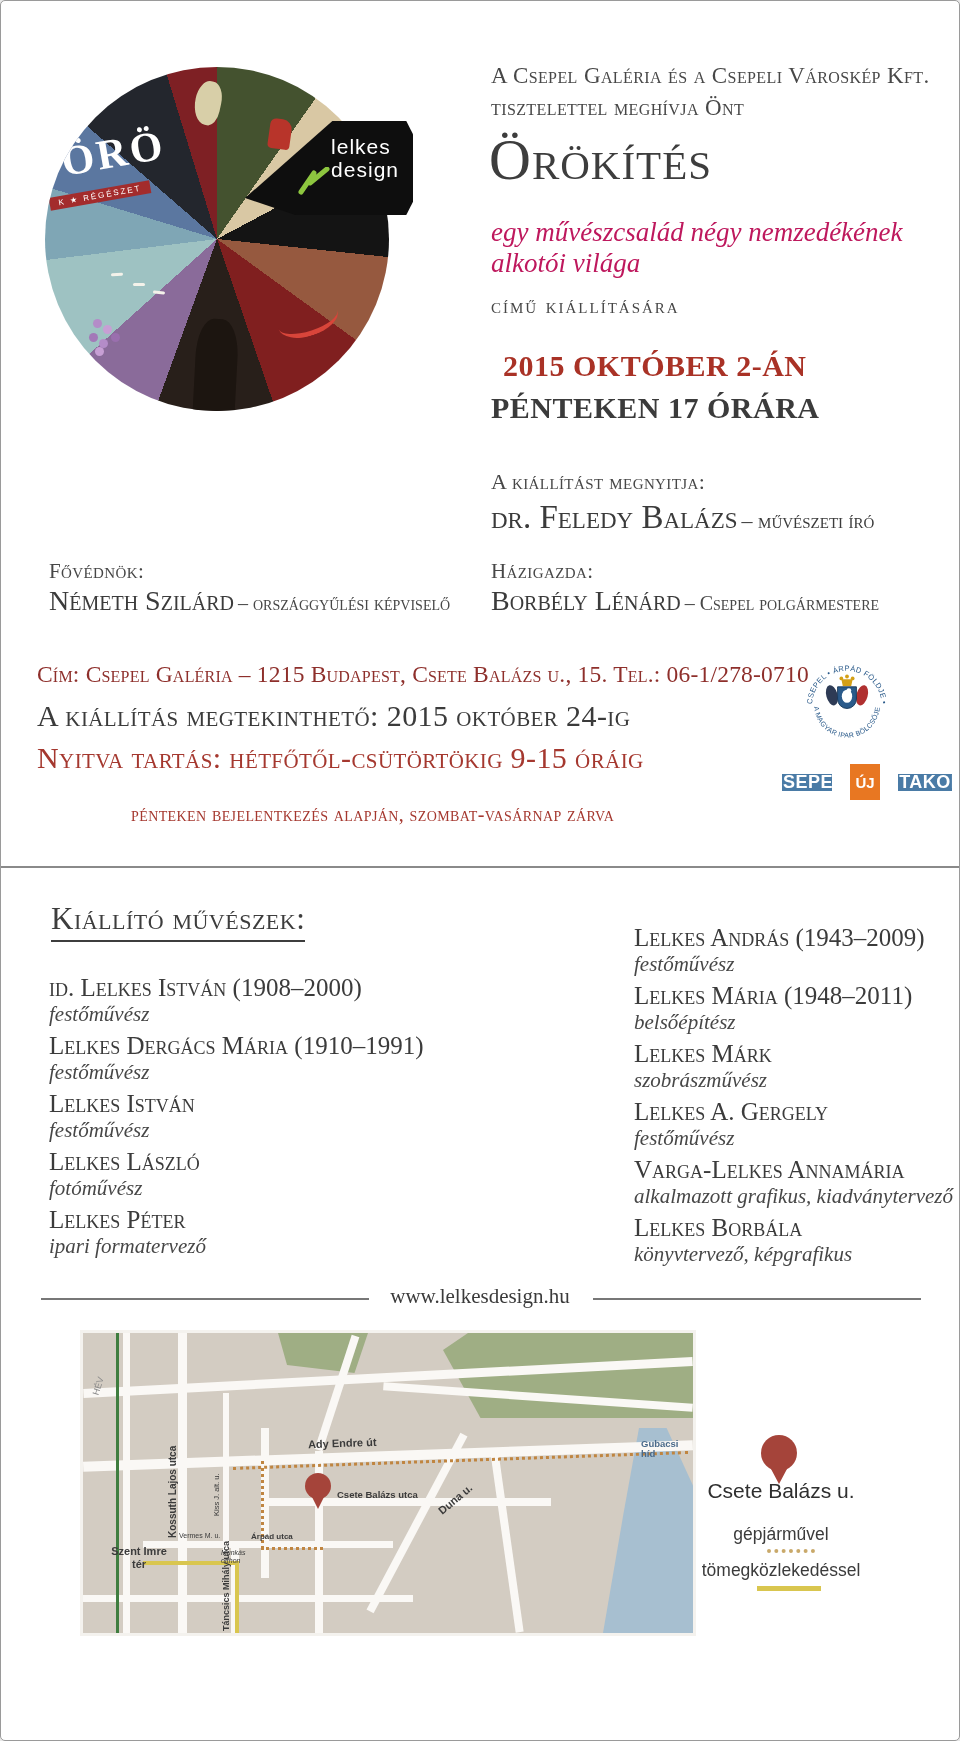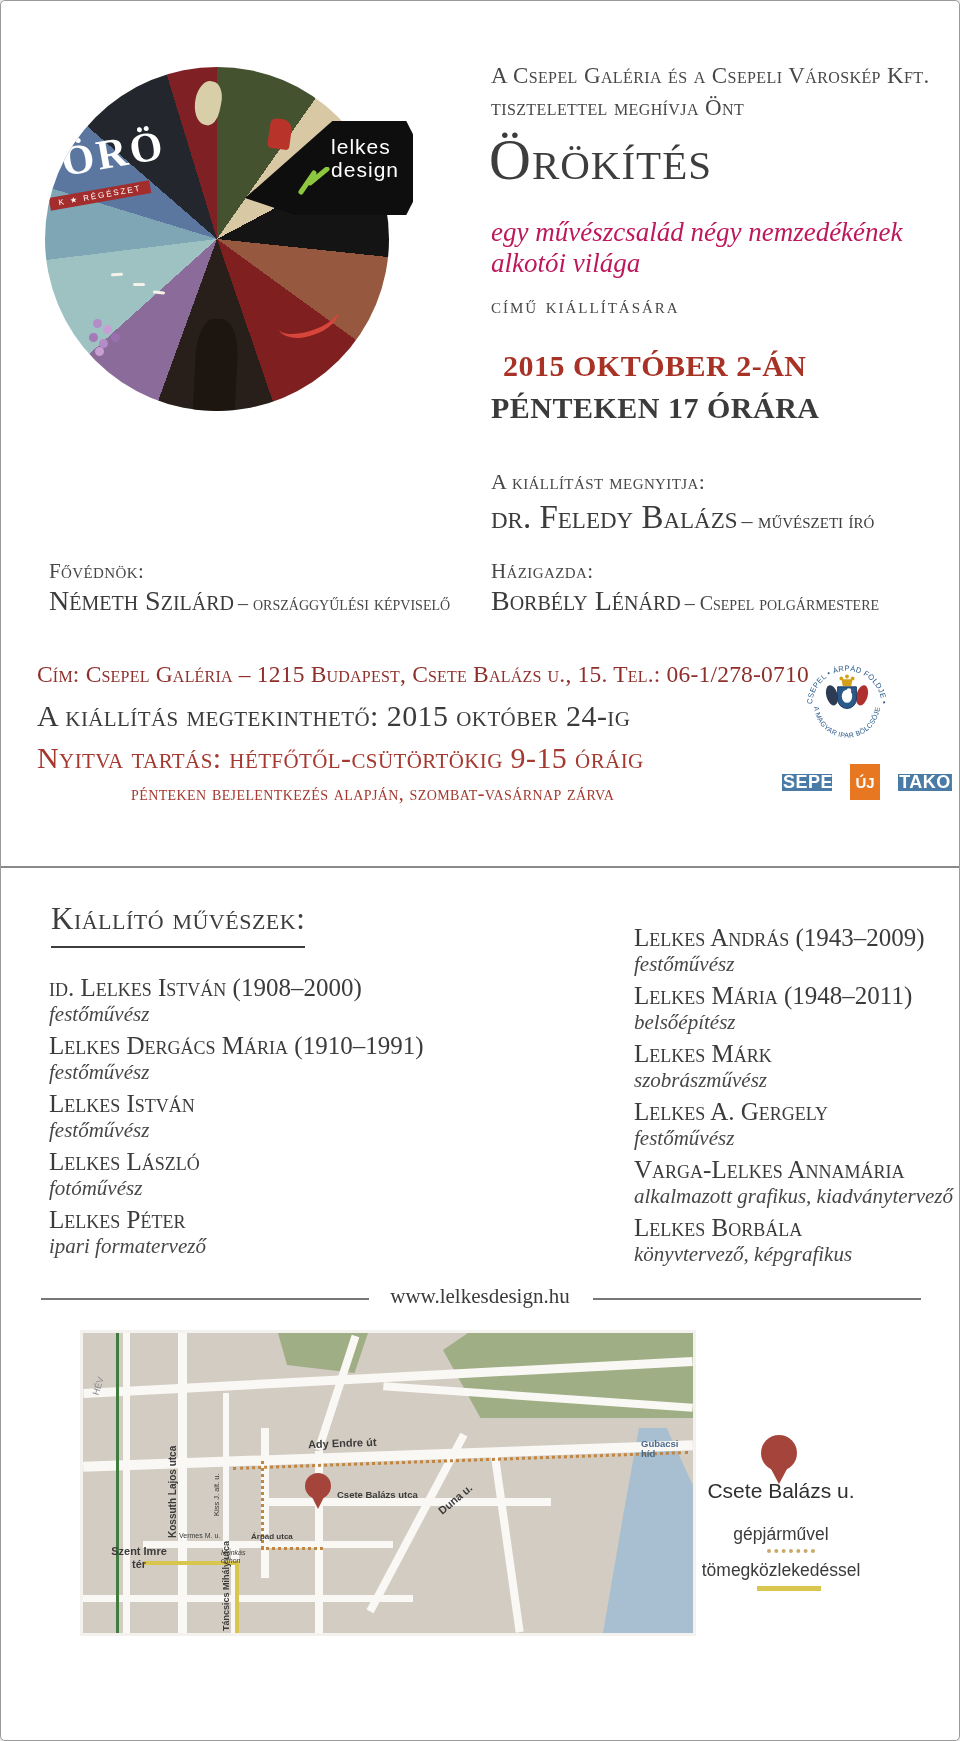--- a/index.html
+++ b/index.html
@@ -39,34 +39,34 @@
   .date2{left:490px;top:390px;font-size:30px;font-weight:600;color:#3b3b3b;letter-spacing:.5px;}
   .lbl{font-size:21px;letter-spacing:.4px;color:#474747;text-align:right;}
   .pname{font-size:28px;color:#3b3b3b;}
   .prole{font-size:20px;color:#474747;}
   .opener-name{font-size:33px;}
   .opener-role{font-size:22px;}
   
   #address{left:36px;top:660px;font-size:23.5px;color:#8e2f2b;letter-spacing:.2px;}
   #openuntil{left:36px;top:698px;font-size:30px;color:#3b3b3b;letter-spacing:.4px;}
   #hours{left:36px;top:740px;font-size:30px;color:#a5382f;letter-spacing:.4px;}
-  #hoursnote{left:130px;top:781px;font-size:20px;color:#a5382f;letter-spacing:.4px;text-align:right;}
+  #hoursnote{left:130px;top:802px;font-size:20px;color:#a5382f;letter-spacing:.4px;text-align:right;}
   
   #crest{left:799px;top:652px;width:94px;height:94px;}
   #ujutakon{left:781px;top:763px;display:flex;align-items:center;font-family:"Liberation Sans",sans-serif;}
   #ujutakon .blue{background:#4a7ba6;color:#fff;font-size:18px;font-weight:bold;letter-spacing:.5px;
                   height:17px;display:flex;align-items:center;justify-content:center;}
   #ujutakon .orange{background:#e87722;color:#fff;font-size:15px;font-weight:bold;width:30px;height:36px;
                   display:flex;align-items:center;justify-content:center;}
   
   .divider{left:0;top:865px;width:958px;height:2px;background:#8a8a8a;}
   .rule{height:2px;background:#777;top:1297px;}
   #website{left:0;top:1283px;width:958px;text-align:center;font-size:21px;color:#3b3b3b;}
   
-  #artists-heading{left:50px;top:900px;font-size:31px;color:#3d3d3d;border-bottom:2px solid #3d3d3d;padding-bottom:9px;letter-spacing:.5px;}
+  #artists-heading{left:50px;top:900px;font-size:31px;color:#3d3d3d;border-bottom:2px solid #3d3d3d;padding-bottom:3px;letter-spacing:.5px;}
   .acol{display:flex;flex-direction:column;}
   .artist{margin-bottom:5px;}
   .a-name{font-size:25px;line-height:1.2;color:#3b3b3b;font-variant:small-caps;}
   .a-role{font-size:21px;line-height:1.1;color:#474747;font-style:italic;}
   
   #map{left:82px;top:1332px;width:610px;height:300px;background:#d3ccc2;overflow:hidden;
        font-family:"Liberation Sans",sans-serif;color:#3b3b3b;box-shadow:0 0 0 3px #f4f2ee;}
   .street{position:absolute;background:#faf8f5;}
   .park{position:absolute;background:#9fae84;}
   .river{position:absolute;background:#a7bfd0;}

